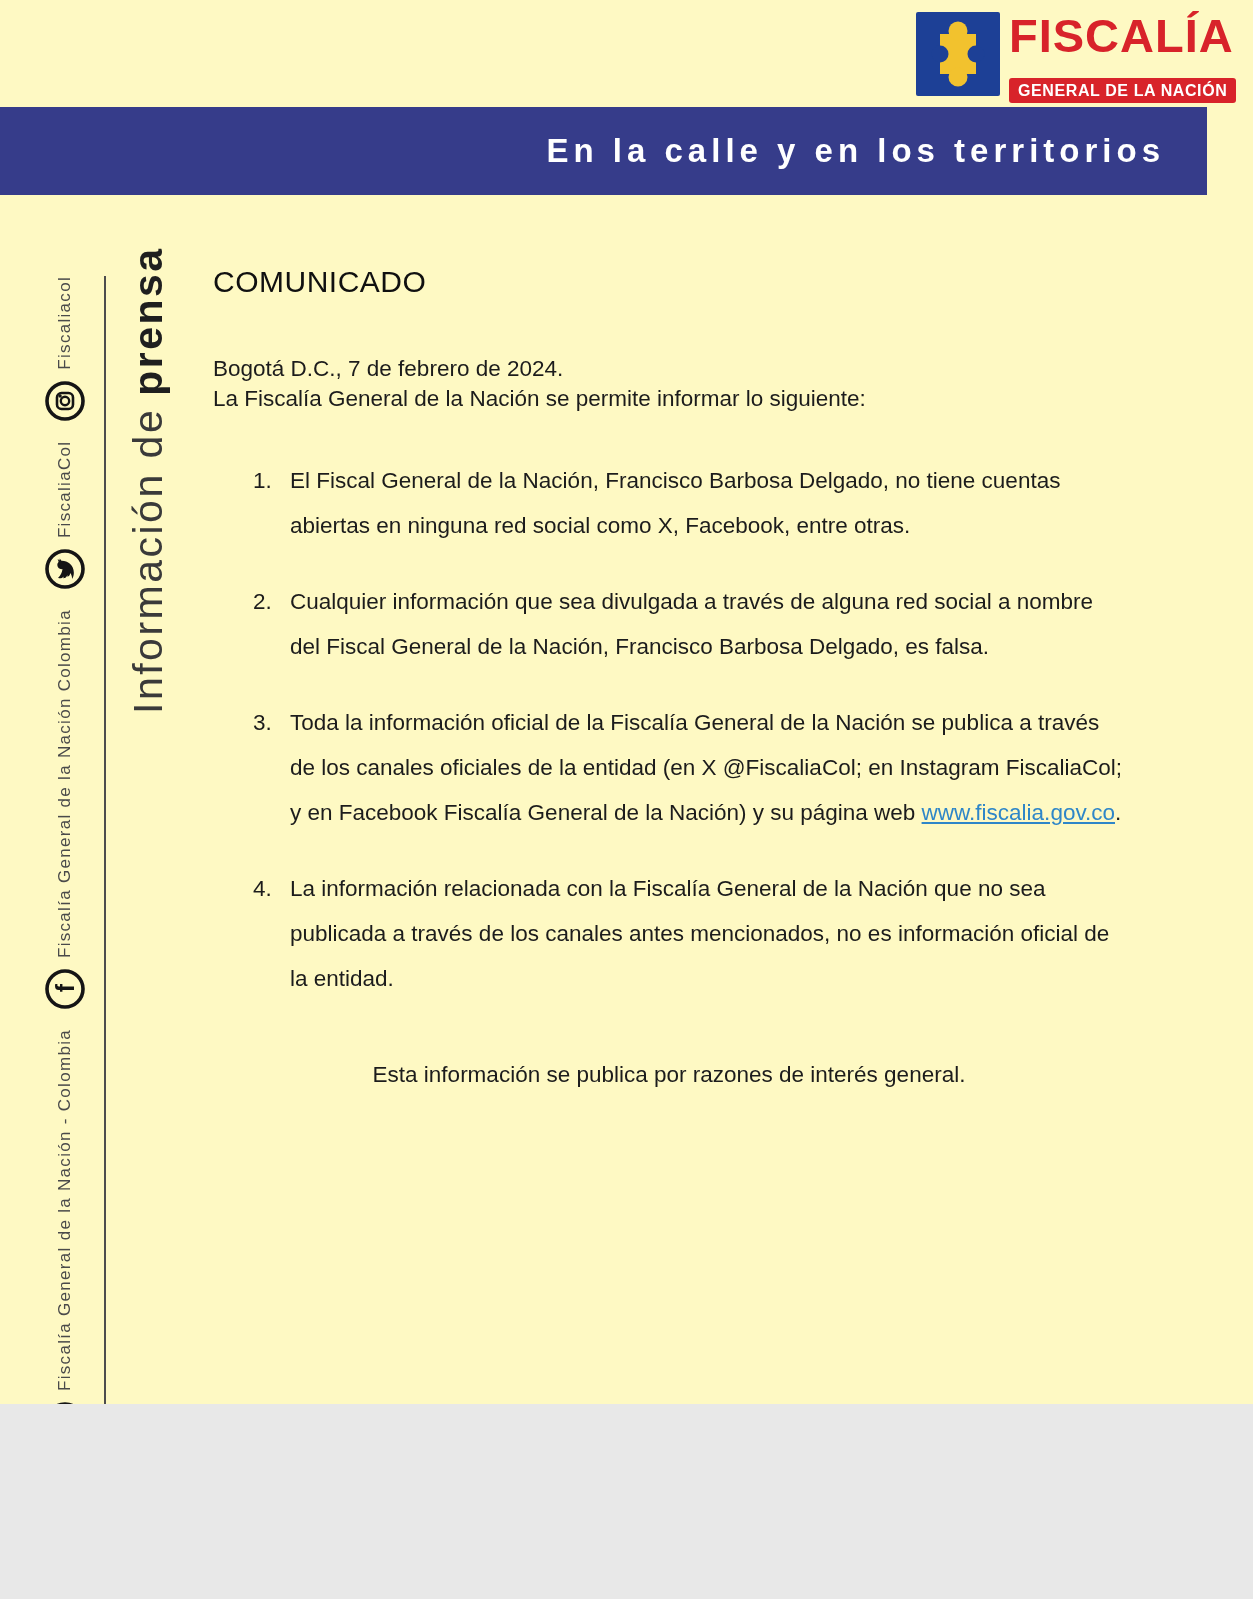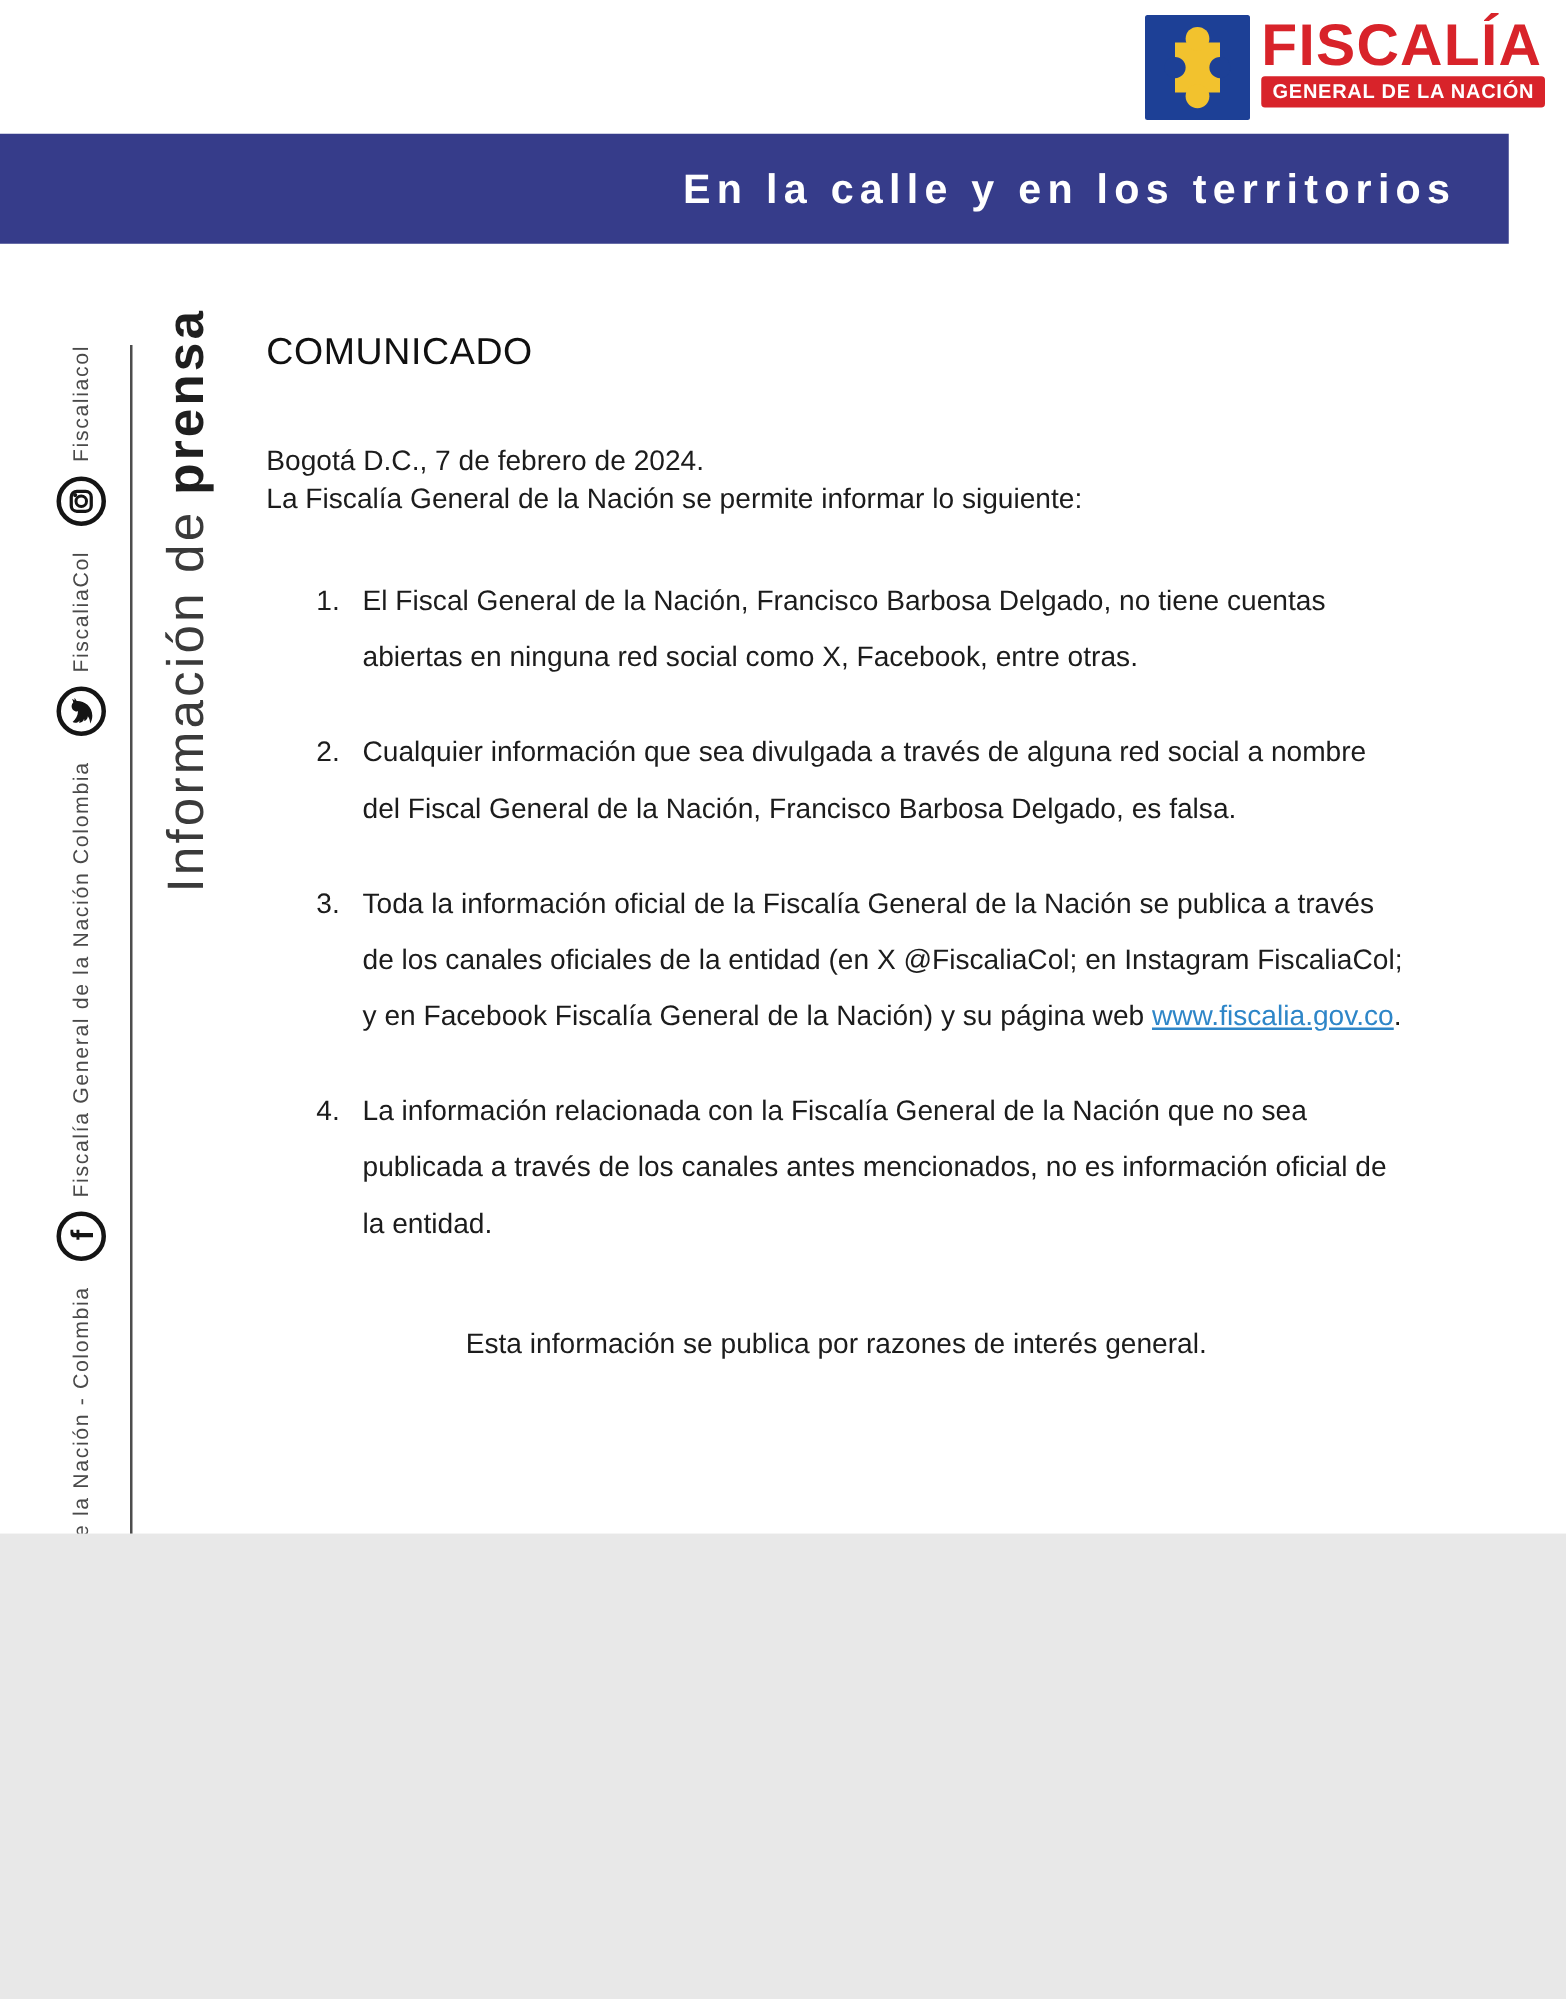--- a/index.html
+++ b/index.html
@@ -7,34 +7,34 @@
     --logo_blue:#1d4096;
     --logo_yellow:#f2c22e;
     --logo_red:#d8232a;
     --link_blue:#2e86c8;
     --text_dark:#1c1c1c;
     --gray_text:#4a4a4a;
   }
   *{margin:0;padding:0;box-sizing:border-box;}
   html,body{background:#e8e8e8;}
   .page{
-    position:relative;width:1253px;height:1227px;background:#ffffff;
+    position:relative;width:1253px;height:1404px;background:#fef9c3;
     font-family:"Liberation Sans",sans-serif;color:var(--text_dark);
     overflow:hidden;margin:0 auto;
   }
   
   .logo{position:absolute;left:916px;top:12px;display:flex;gap:9px;align-items:flex-start;}
   .logo-mark{width:84px;height:84px;display:block;}
   .logo-right{display:flex;flex-direction:column;align-items:flex-start;}
   .logo-word{
     font-size:47px;font-weight:700;color:var(--logo_red);letter-spacing:1px;line-height:1.0;
   }
   .logo-sub{
     background:var(--logo_red);color:#fff;font-weight:700;font-size:16px;
-    letter-spacing:0.6px;padding:4px 9px 3px 9px;border-radius:3px;margin-top:2px;white-space:nowrap;
+    letter-spacing:0.6px;padding:4px 9px 3px 9px;border-radius:3px;margin-top:19px;white-space:nowrap;
   }
   
   .banner{
     position:absolute;left:0;top:107px;width:1207px;height:88px;background:var(--banner_bg);
     display:flex;align-items:center;justify-content:flex-end;padding-right:42px;text-align:center;
   }
   .banner-text{color:#ffffff;font-size:33px;font-weight:700;letter-spacing:5px;white-space:nowrap;}
   
   .separator{position:absolute;left:104px;top:276px;width:2px;height:1188px;background:#4d4d4d;}
   .social-strip{

